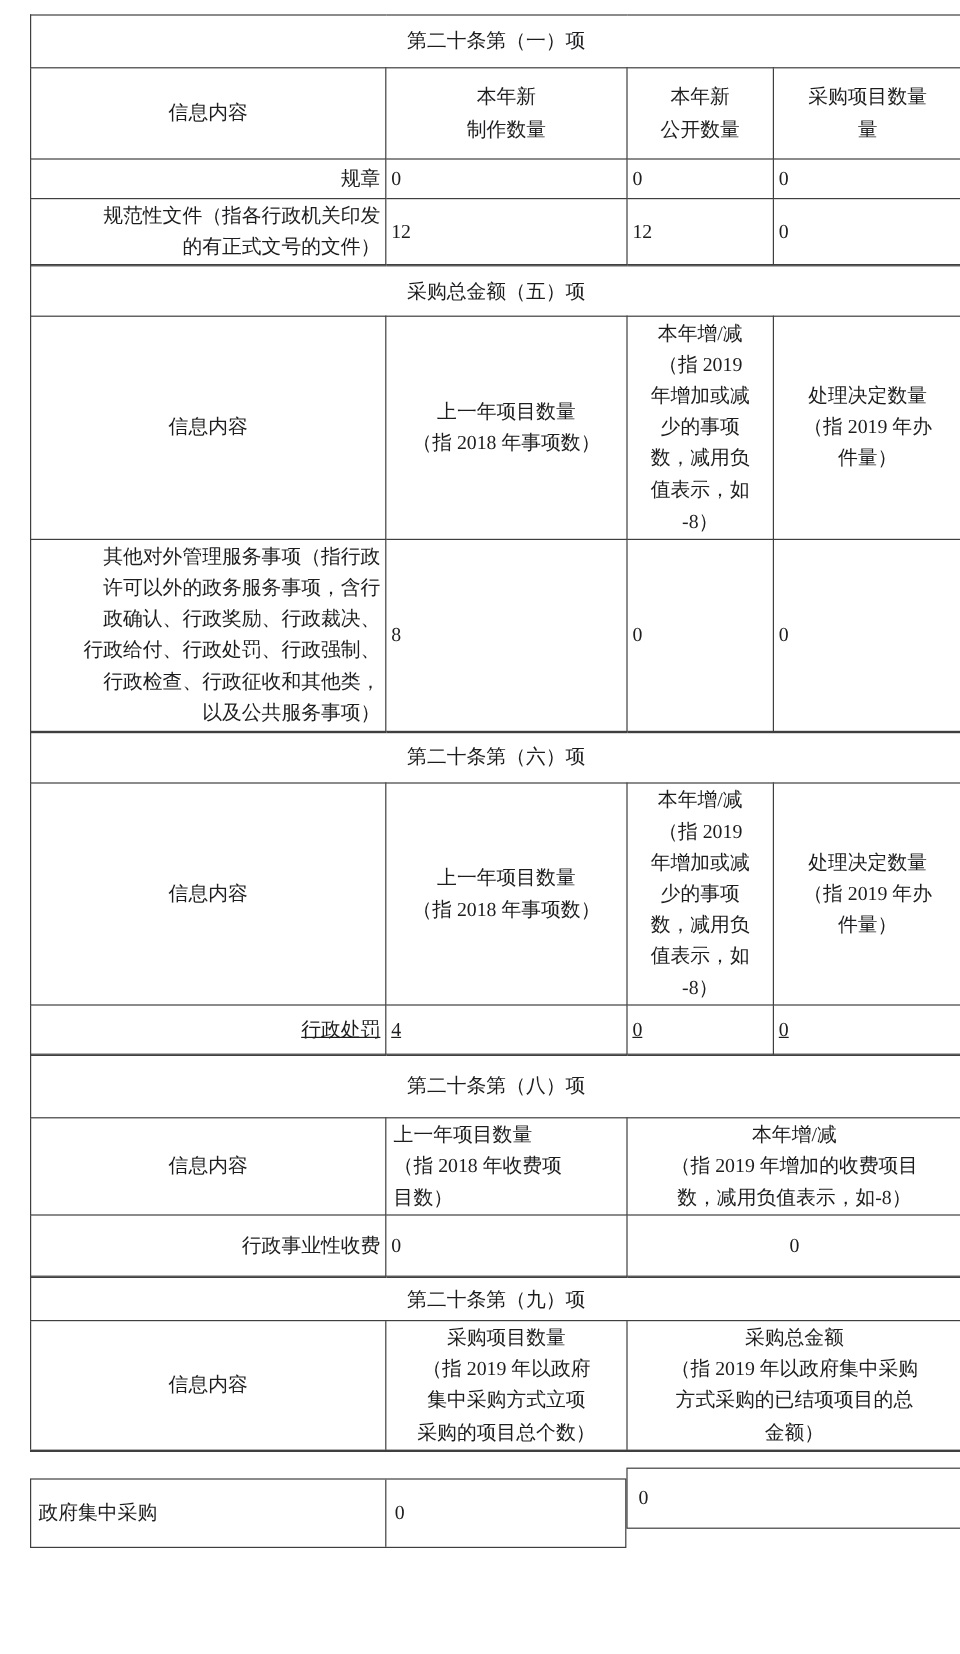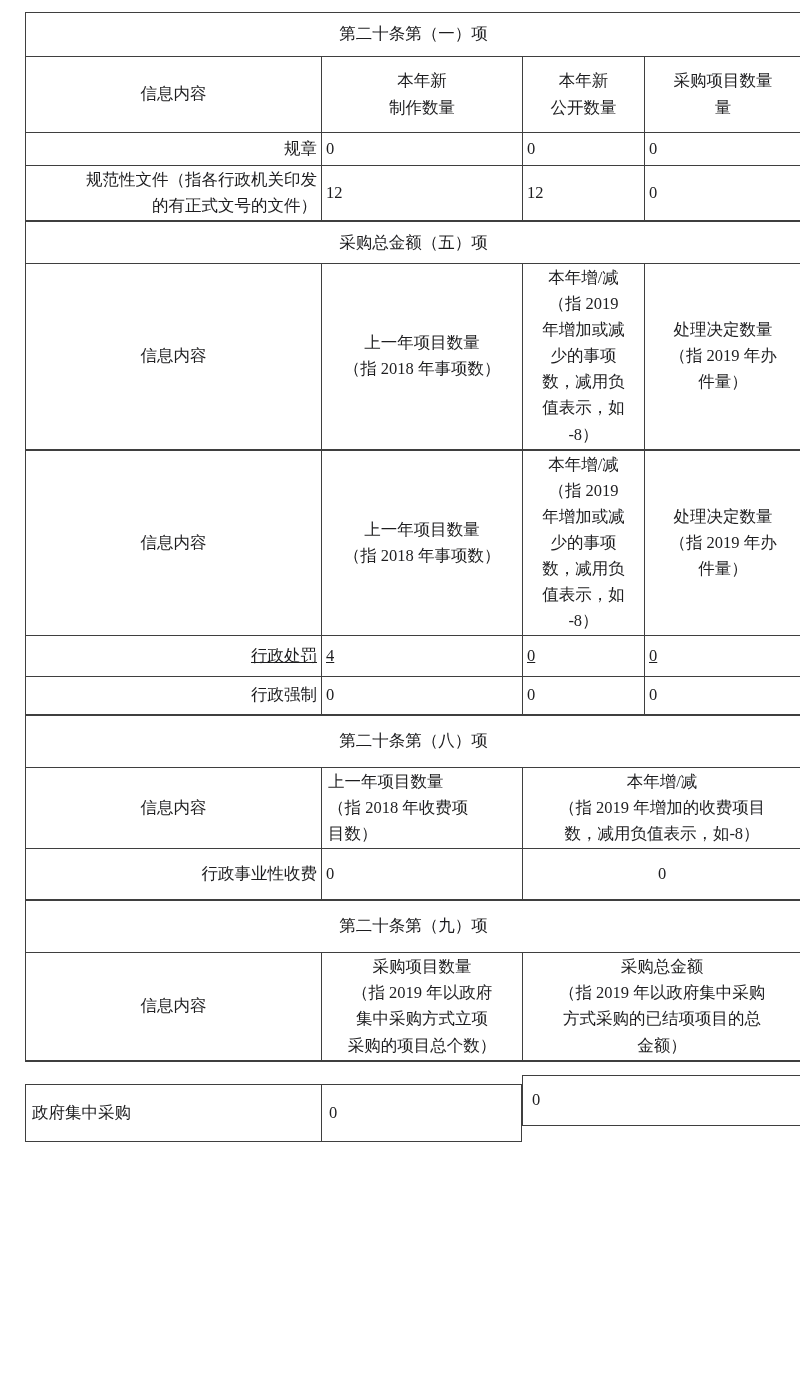--- a/index.html
+++ b/index.html
@@ -70,21 +70,21 @@
   .s5-head  { height: 183px; }
   .s5-r0    { height: 44px; }
   .s5-r1    { height: 160px; }
   .s6-title { height: 42px; }
   .s6-head  { height: 174px; }
   .s6-r0    { height: 41px; text-decoration: underline; }
   .s6-r1    { height: 38px; }
   .s8-title { height: 52px; }
   .s8-head  { height: 73px; }
   .s8-r0    { height: 51px; }
-  .s9-title { height: 52px; font-family: Liberation Mono, monospace; }
+  .s9-title { height: 36px; }
   .s9-head  { height: 108px; }
   table.s9 { border-bottom: 2px solid #3f3f3f; }
   
   .detached {
     position: relative;
     margin: 10px 0 0 0;
     width: 776px;
     height: 58px;
   }
   .dbox-a {
@@ -182,31 +182,45 @@
 （指 2019
 年增加或减
 少的事项
 数，减用负
 值表示，如
 -8）</td>
       <td>处理决定数量
 （指 2019 年办
 件量）</td>
     </tr>
+    <tr class="s5-r1">
+      <td class="label">其他对外管理服务事项（指行政
+许可以外的政务服务事项，含行
+政确认、行政奖励、行政裁决、
+行政给付、行政处罚、行政强制、
+行政检查、行政征收和其他类，
+以及公共服务事项）</td>
+      <td class="val">8</td>
+      <td class="val">0</td>
+      <td class="val">0</td>
+    </tr>
   </tbody>
     </table>
 
   <table class="sec s6">
     <colgroup>
         <col class="c1">
         <col class="c2">
         <col class="c3">
         <col class="c4">
       </colgroup>
     <tbody>
+        <tr class="s6-title">
+      <td class="title" colspan="4">第二十条第（六）项</td>
+    </tr>
     <tr class="head s6-head">
       <td>信息内容</td>
       <td>上一年项目数量
 （指 2018 年事项数）</td>
       <td>本年增/减
 （指 2019
 年增加或减
 少的事项
 数，减用负
 值表示，如
@@ -214,26 +228,20 @@
       <td>处理决定数量
 （指 2019 年办
 件量）</td>
     </tr>
     <tr class="s6-r0">
       <td class="label">行政处罚</td>
       <td class="val">4</td>
       <td class="val">0</td>
       <td class="val">0</td>
     </tr>
-    <tr class="s6-r1">
-      <td class="label">行政强制</td>
-      <td class="val">0</td>
-      <td class="val">0</td>
-      <td class="val">0</td>
-    </tr>
   </tbody>
     </table>
 
   <table class="sec s8">
     <colgroup>
         <col class="c1">
         <col class="c2">
         <col class="c34">
       </colgroup>
     <tbody>

